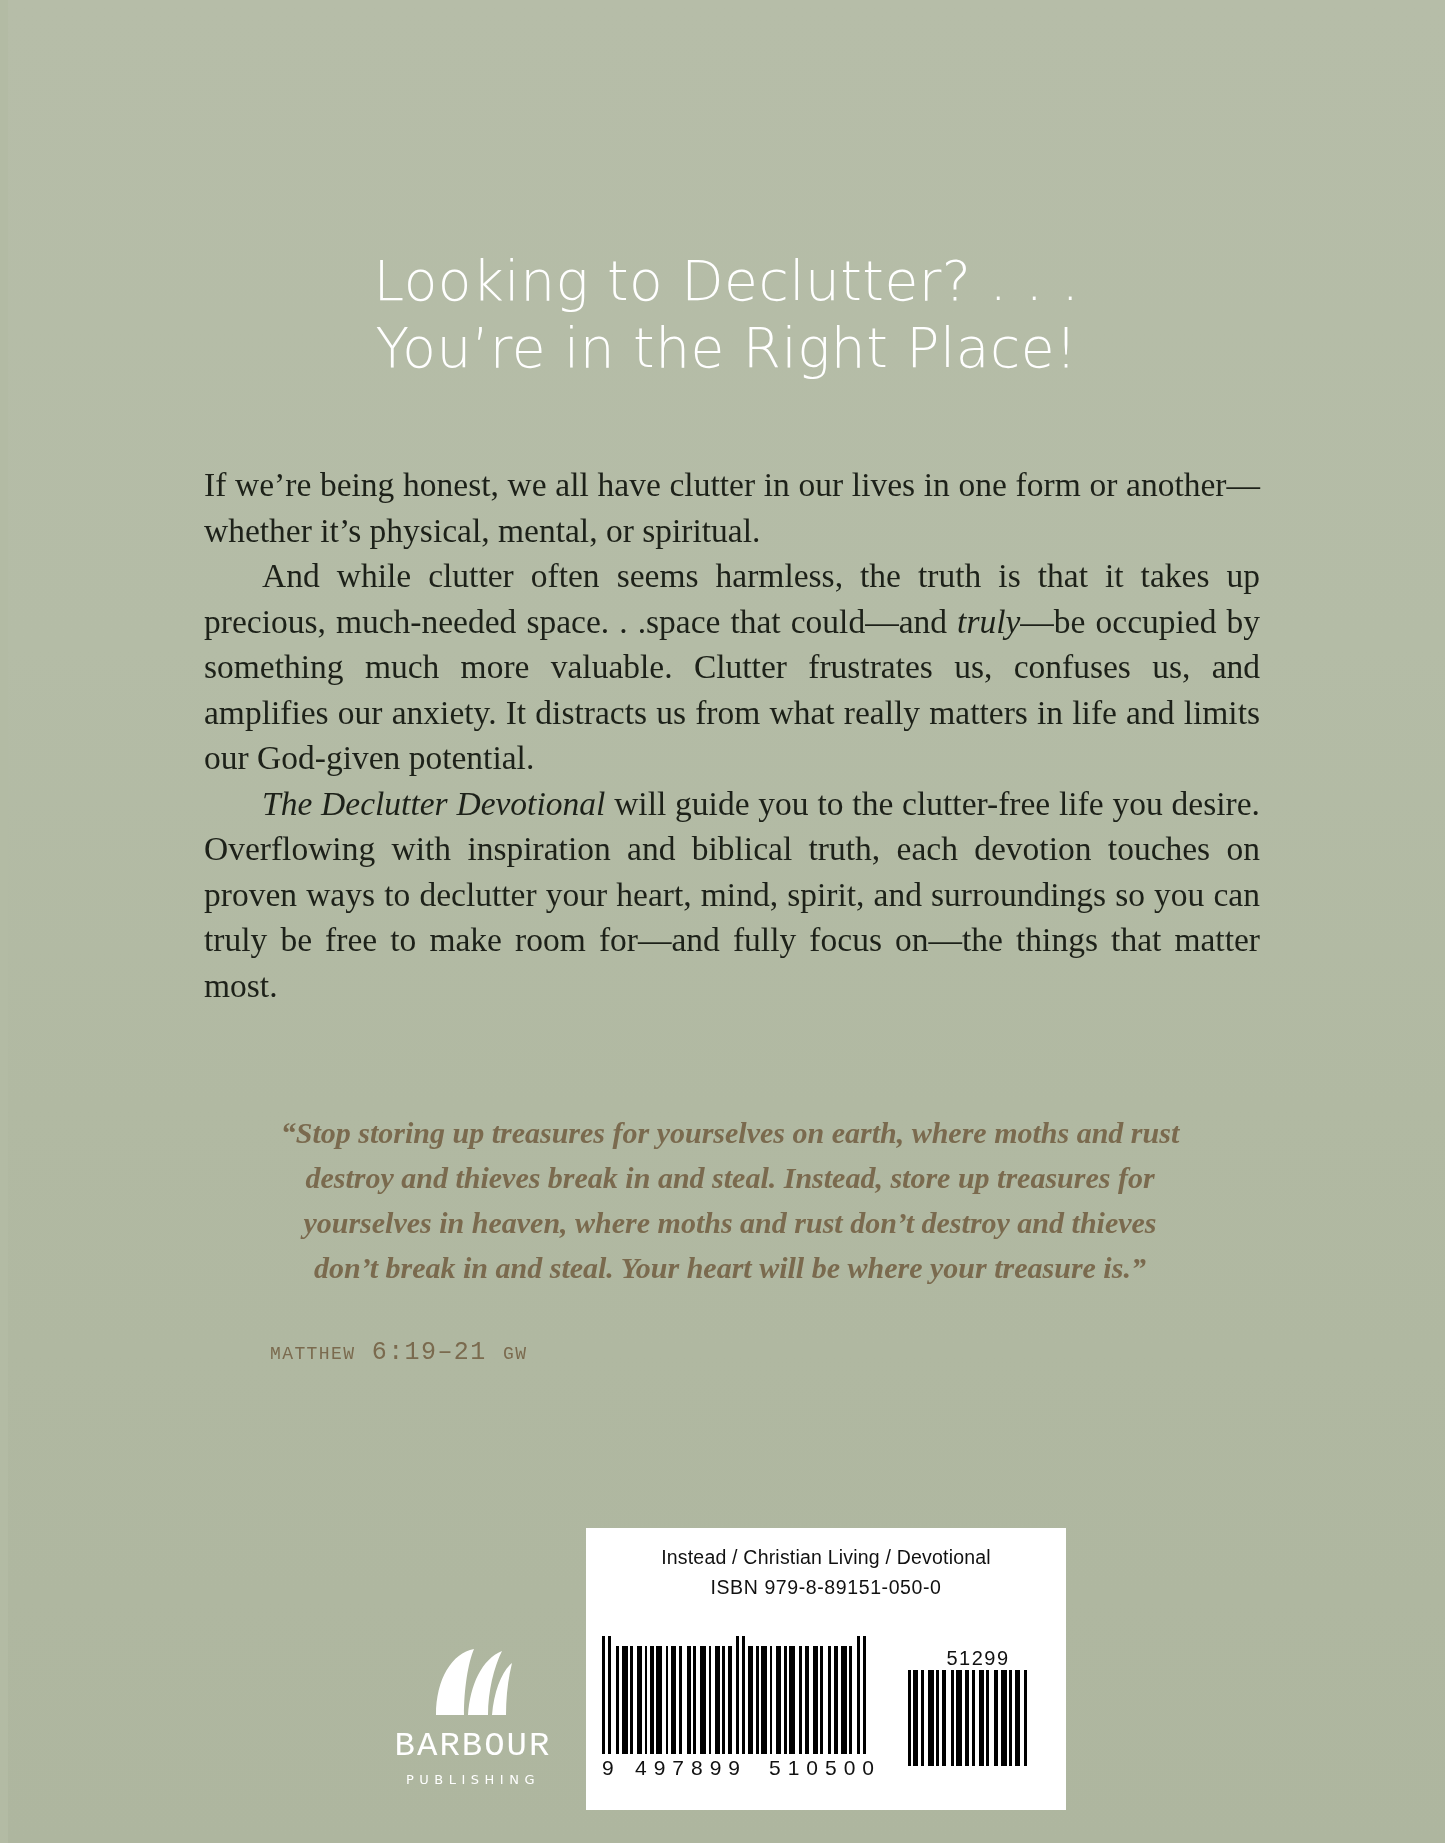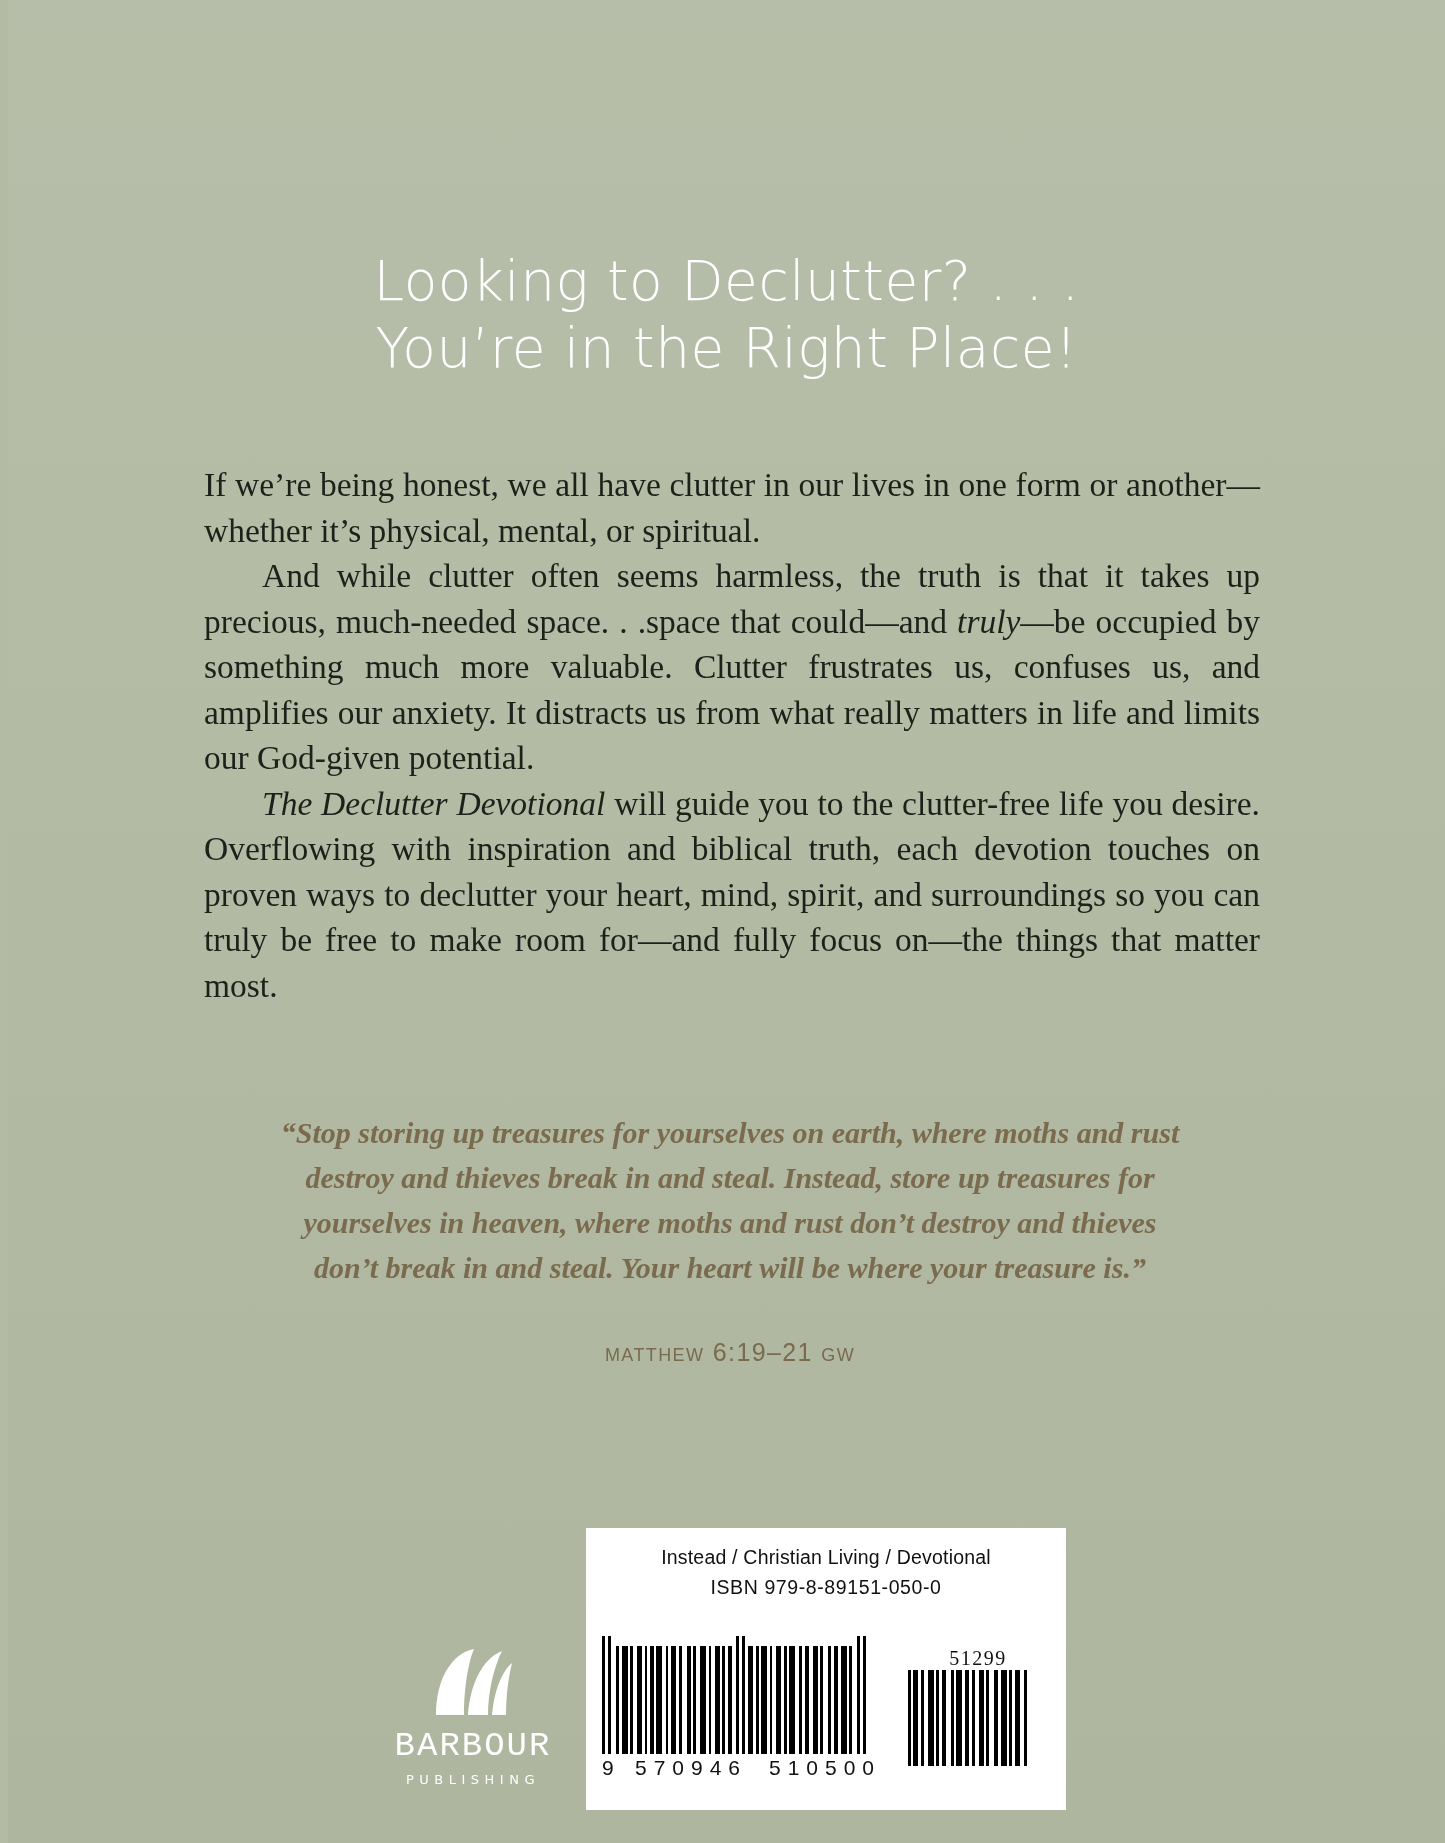--- a/index.html
+++ b/index.html
@@ -67,24 +67,24 @@
     font-size: 30px;
     line-height: 45px;
     text-align: center;
   }
   .scripture-ref {
     position: absolute;
     left: 262px;
     width: 920px;
     top: 1338px;
     color: #7a6a4e;
-    font-family: Liberation Sans, sans-serif;
+    font-family: Liberation Mono, monospace;
     font-size: 25px;
     letter-spacing: 1.4px;
-    text-align: center;
+    text-align: left;
     font-variant: small-caps;
     text-transform: lowercase;
   }
 
   
   .barcode-block {
     position: absolute;
     left: 578px;
     top: 1528px;
     width: 480px;
@@ -116,21 +116,21 @@
     top: 0;
     width: 290px;
   }
   .addon-wrap {
     position: absolute;
     left: 322px;
     top: 0;
     width: 140px;
   }
   .addon-num {
-    font-family: Liberation Serif, serif;
+    font-family: Liberation Sans, sans-serif;
     font-size: 20px;
     color: #111;
     text-align: center;
     letter-spacing: 1.5px;
     height: 24px;
     line-height: 24px;
   }
   .bars {
     display: flex;
     align-items: flex-end;
@@ -281,21 +281,21 @@
             <i style="width:6px"></i>
             <i class="sp" style="width:2px"></i>
             <i style="width:3px"></i>
           <i class="sp" style="width:5px"></i>
             <i class="tall" style="width:3px"></i>
             <i class="sp" style="width:3px"></i>
             <i class="tall" style="width:3px"></i>
         </div>
         <div class="ean-digits">
           <span class="first">9</span>
-          <span class="left-grp">570946</span>
+          <span class="left-grp">497899</span>
           <span class="right-grp">510500</span>
         </div>
       </div>
 
       <div class="addon-wrap">
         <div class="addon-num">51299</div>
         <div class="bars" style="height:96px">
           <i style="width:3px"></i>
             <i class="sp" style="width:2px"></i>
             <i style="width:5px"></i>

